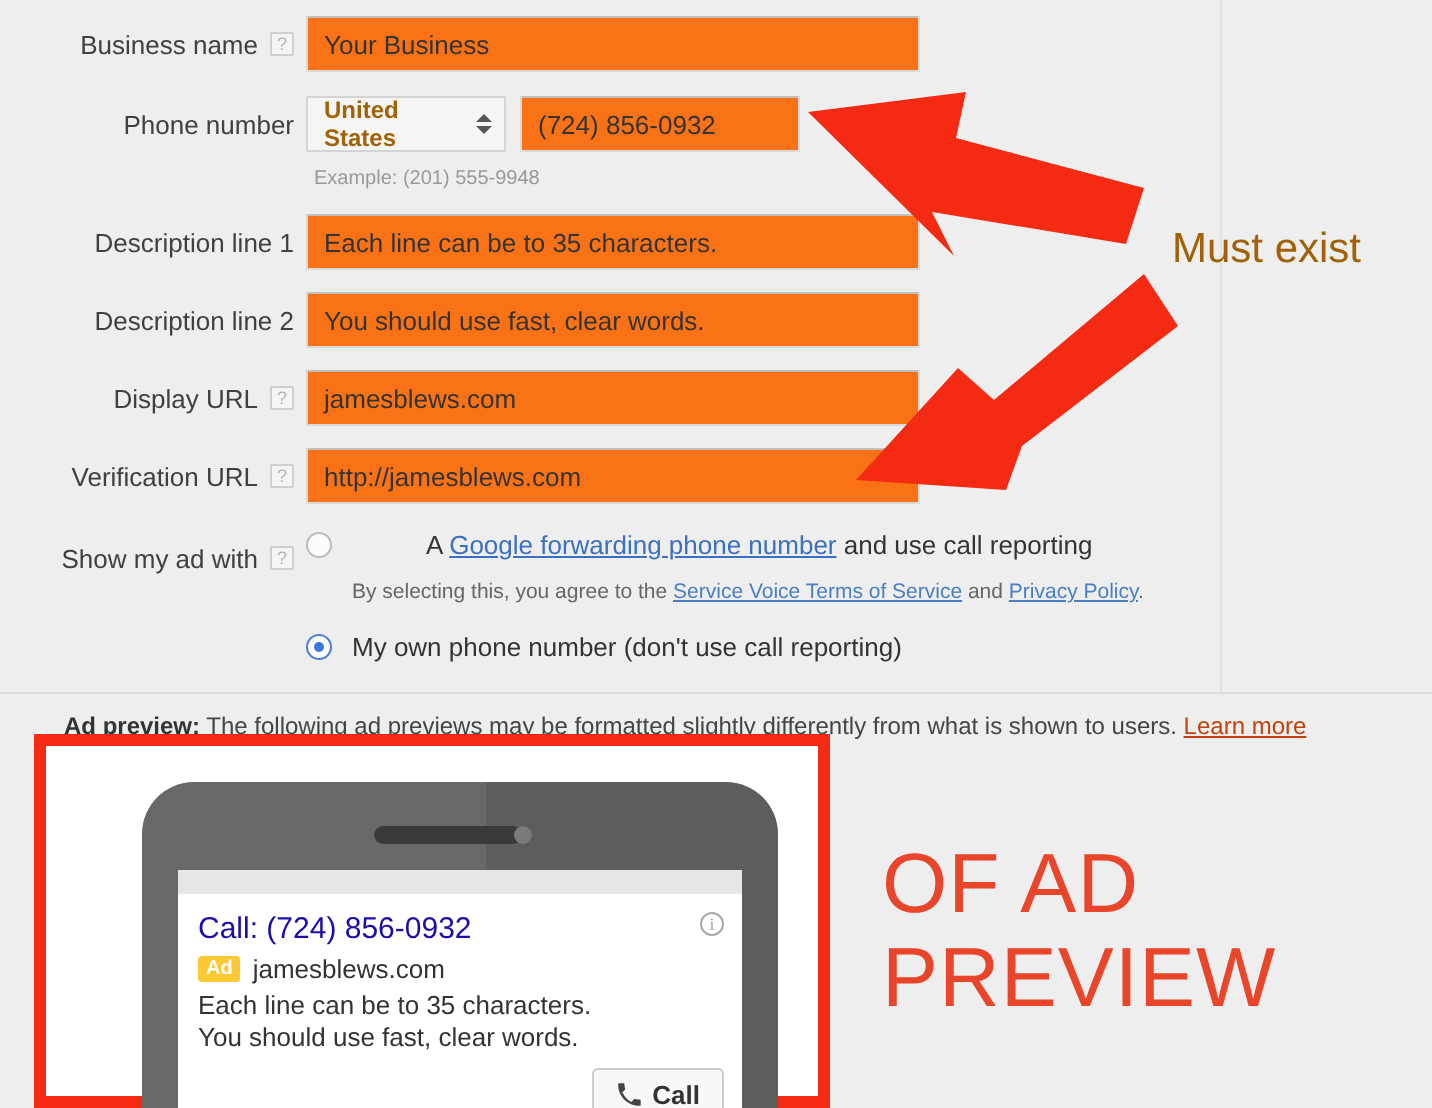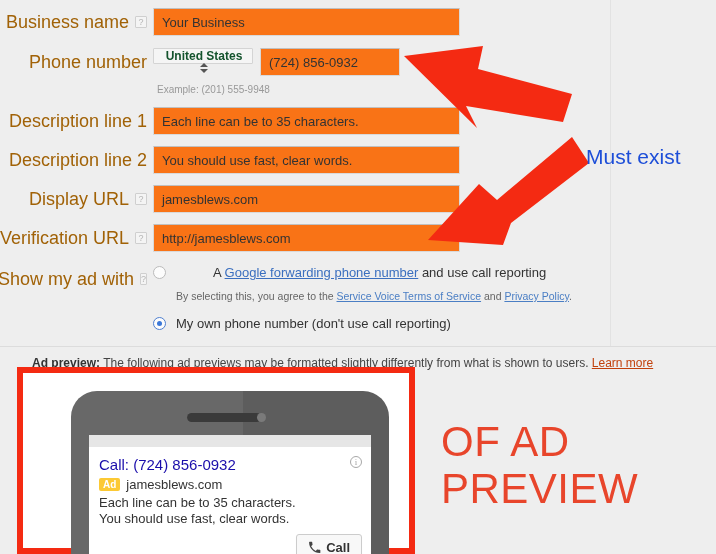--- a/index.html
+++ b/index.html
@@ -17,22 +17,22 @@
     overflow: hidden;
   }
 
   
   .row {
     position: absolute;
     display: flex;
     align-items: center;
   }
   .field-label {
-    font-size: 18px;
-    color: #a16207;
+    font-size: 13px;
+    color: #404040;
     text-align: right;
     white-space: nowrap;
   }
   .help-icon {
     display: inline-block;
     width: 12px;
     height: 12px;
     line-height: 11px;
     text-align: center;
     font-size: 9px;
@@ -65,33 +65,32 @@
     width: 147px;
     display: flex;
     justify-content: flex-end;
     align-items: center;
     height: 28px;
   }
 
   
   .country-select {
     width: 100px;
-    height: 16px;
+    height: 28px;
     background: #f5f5f5;
     border: 1px solid #d4d4d4;
     box-sizing: border-box;
     display: flex;
     align-items: center;
     justify-content: space-between;
     padding: 0 6px 0 8px;
     font-size: 12px;
     font-weight: bold;
-    color: #14532d;
+    color: #a16207;
     border-radius: 1px;
-    flex-direction: column;
   }
   .spin-arrows {
     display: flex;
     flex-direction: column;
     align-items: center;
     justify-content: center;
     line-height: 0;
   }
   .spin-arrows span {
     display: block;
@@ -301,24 +300,23 @@
     color: #333333;
     box-shadow: 0 1px 1px rgba(0,0,0,0.06);
   }
 
   
   .annot-must {
     position: absolute;
     left: 586px;
     top: 113px;
     font-size: 21px;
-    color: #1d4ed8;
+    color: #a16207;
     white-space: nowrap;
     font-family: "Liberation Sans", sans-serif;
-    margin-top: 32px;
   }
   .annot-preview {
     position: absolute;
     left: 441px;
     top: 418px;
     font-size: 42px;
     line-height: 47px;
     color: #e8452b;
     letter-spacing: 0.5px;
     font-family: "Liberation Sans", sans-serif;

